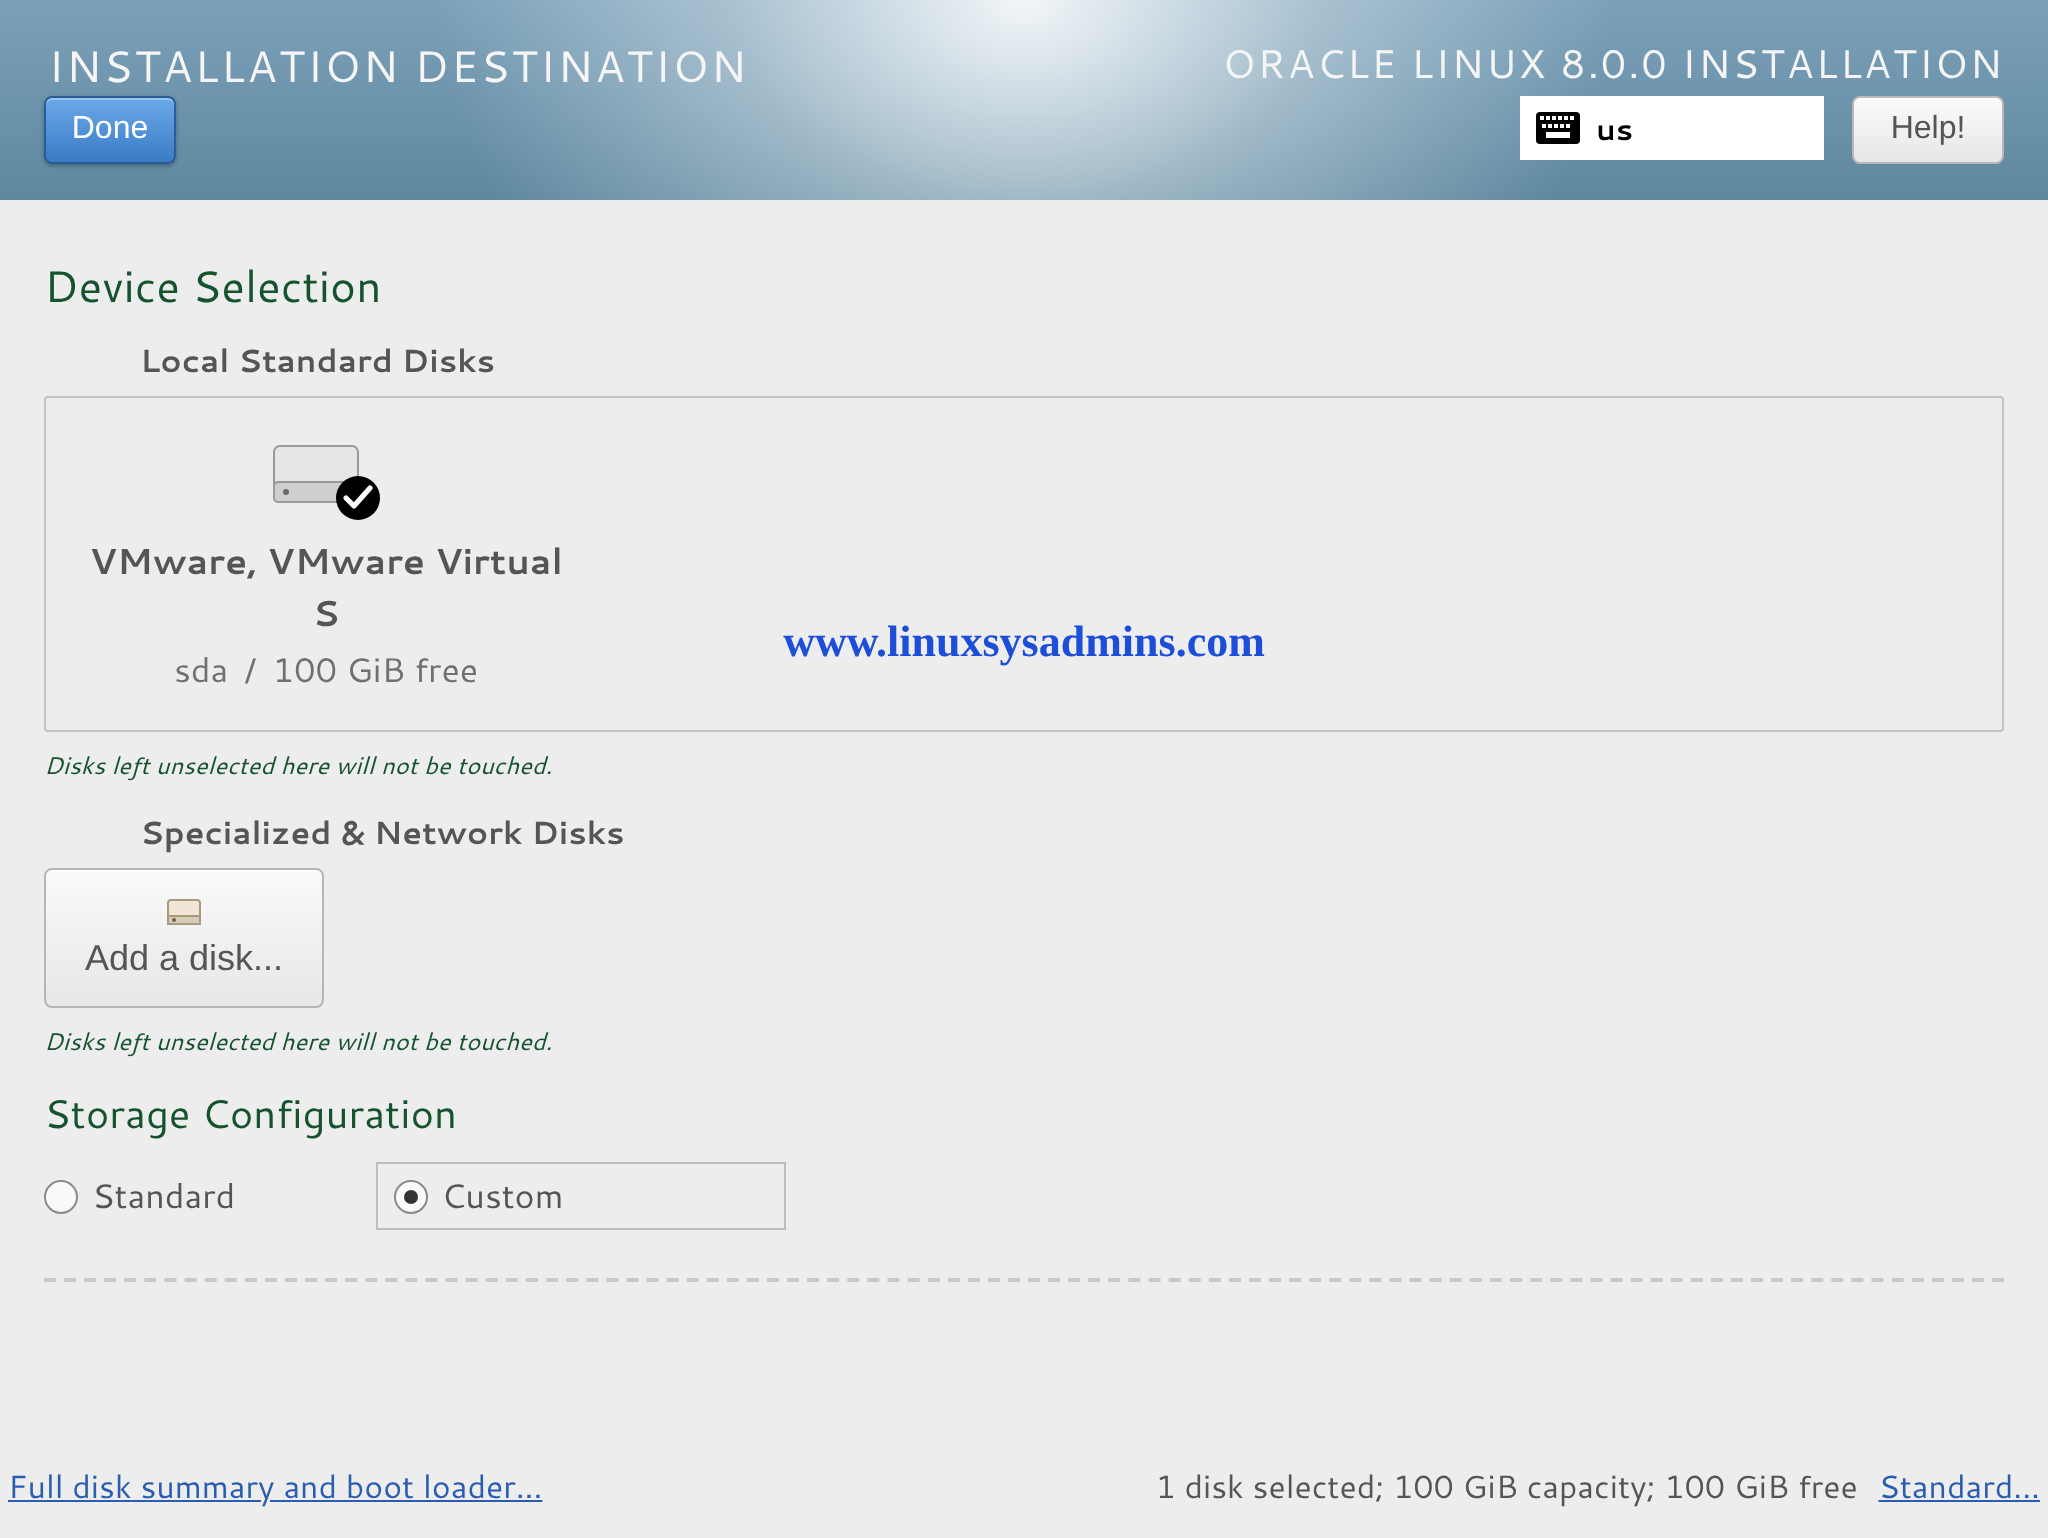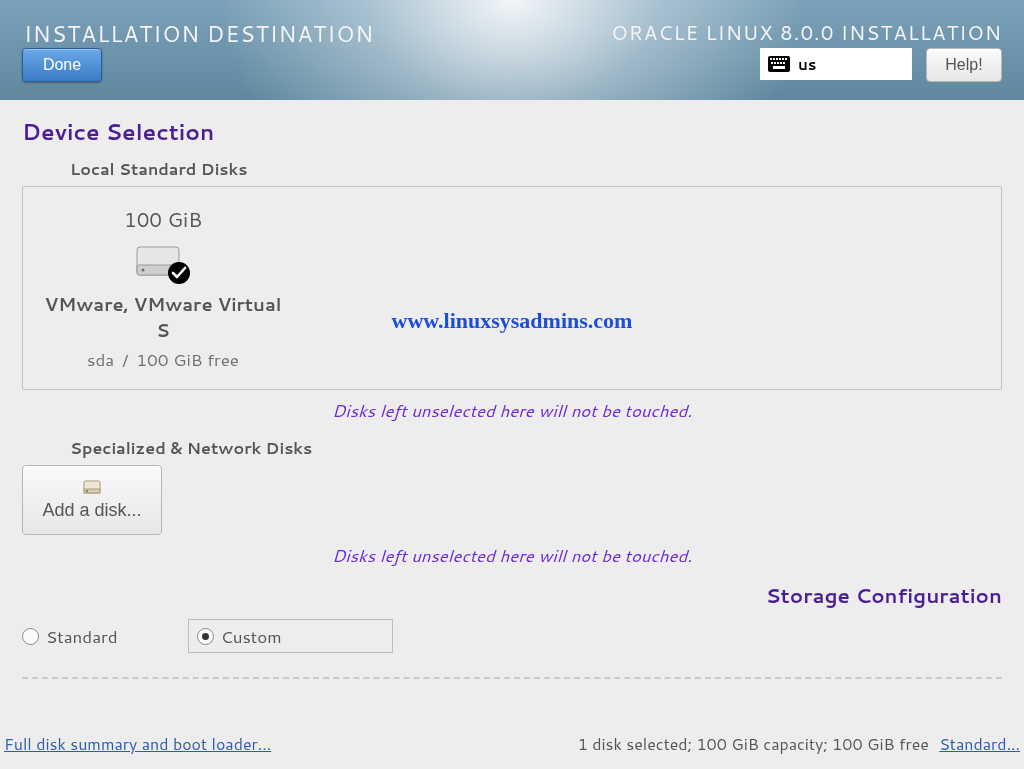--- a/index.html
+++ b/index.html
@@ -26,21 +26,21 @@
     font-size: 22px; font-weight: 400; letter-spacing: 1px;
     color: #f5f5f5;
   }
   .banner-right-title {
     position: absolute; top: 18px; right: 22px;
     font-size: 20px; font-weight: 400; letter-spacing: 1px;
     color: #f5f5f5;
   }
   .done-btn {
     position: absolute; top: 48px; left: 22px;
-    width: 80px; height: 34px;
+    width: 66px; height: 34px;
     background: linear-gradient(to bottom, #6aa9e8 0%, #3a7bc6 100%);
     border: 1px solid #2a5d97;
     border-radius: 4px;
     color: #fff; font-size: 16px;
     box-shadow: 0 1px 2px rgba(0,0,0,0.3), inset 0 1px 0 rgba(255,255,255,0.35);
     cursor: pointer;
   }
   .lang-box {
     position: absolute; top: 48px; right: 112px;
     width: 152px; height: 32px; background: #fff;
@@ -52,37 +52,37 @@
   .help-btn {
     position: absolute; top: 48px; right: 22px;
     width: 76px; height: 34px;
     background: linear-gradient(to bottom, #fbfbfb 0%, #e6e6e6 100%);
     border: 1px solid #b9b9b9; border-radius: 4px;
     font-size: 16px; color: #555; cursor:pointer;
     box-shadow: inset 0 1px 0 #fff;
   }
   
   .content { padding: 16px 22px 0 22px; position: relative; }
-  .section-title { font-size: 22px; font-weight: bold; color: #4c1d95; margin-bottom: 10px; }
+  .section-title { font-size: 22px; font-weight: normal; color: #14532d; margin-bottom: 10px; margin-top: 12px; }
   .description { font-size: 19px; color: #585858; line-height: 1.45; margin-bottom: 28px; }
   .subhead { font-size: 16px; font-weight: bold; color: #555; margin-bottom: 6px; margin-left: 48px; }
 
   .disks-box {
     border: 1px solid #c3c3c3; background:#ededed;
     border-radius: 2px; padding: 18px 20px 18px 20px;
     min-height: 160px; position: relative;
   }
   .disk-item { width: 240px; text-align: center; }
   .disk-size { font-size: 20px; color:#555; margin-bottom: 8px; }
   .disk-icon { position: relative; width: 64px; height: 44px; margin: 0 auto 6px; }
   .disk-name { font-size: 18px; font-weight: bold; color:#555; }
   .disk-sub { font-size: 17px; color:#707070; margin-top:4px;}
   .disk-sub .slash { margin: 0 8px; }
 
-  .hint-right { text-align: center; font-style: italic; color:#6d28d9; font-size: 17px; margin-top: 8px; margin-bottom: 14px;}
+  .hint-right { text-align: left; font-style: italic; color:#14532d; font-size: 12px; margin-top: 8px; margin-bottom: 14px;}
 
   .add-disk-btn {
     width: 140px; height: 70px;
     background: linear-gradient(to bottom,#fafafa 0%,#e7e7e7 100%);
     border: 1px solid #b6b6b6; border-radius: 4px;
     display:flex; flex-direction:column; align-items:center; justify-content:center;
     gap:4px; font-size:18px; color:#555; cursor:pointer;
     box-shadow: inset 0 1px 0 #fff;
     text-align: center;
   }
@@ -148,21 +148,20 @@
   </div>
   <button class="help-btn">Help!</button>
 </div>
 
 <div class="content">
   <div class="section-title">Device Selection</div>
 
   <div class="subhead">Local Standard Disks</div>
   <div class="disks-box">
     <div class="disk-item">
-      <div class="disk-size">100 GiB</div>
       <div class="disk-icon">
         <svg width="64" height="44" viewBox="0 0 64 44">
           <rect x="6" y="6" width="42" height="28" rx="3" fill="#e6e6e6" stroke="#9a9a9a"></rect>
           <rect x="6" y="24" width="42" height="10" rx="2" fill="#cfcfcf" stroke="#9a9a9a"></rect>
           <circle cx="12" cy="29" r="1.5" fill="#6a6a6a"></circle>
           <circle cx="48" cy="32" r="11" fill="#000"></circle>
           <path d="M42 32 l4 4 l8 -9" stroke="#fff" stroke-width="2.6" fill="none" stroke-linecap="round" stroke-linejoin="round"></path>
         </svg>
       </div>
       <div class="disk-name">VMware, VMware Virtual S</div>
@@ -179,21 +178,21 @@
       <svg width="18" height="16" viewBox="0 0 18 16">
         <rect x="1" y="1" width="16" height="12" rx="1.5" fill="#efe6d6" stroke="#a89a7c"></rect>
         <rect x="1" y="9" width="16" height="4" fill="#d6cbb5" stroke="#a89a7c"></rect>
         <circle cx="4" cy="11" r="1" fill="#6d6245"></circle>
       </svg>
     </span>
     <span>Add a disk...</span>
   </button>
   <div class="hint-right">Disks left unselected here will not be touched.</div>
 
-  <div class="section-title" style="font-size:20px;text-align:right;">Storage Configuration</div>
+  <div class="section-title" style="font-size:20px;">Storage Configuration</div>
   <div class="storage-row">
     <label class="radio-wrap">
       <span class="radio"></span>
       <span>Standard</span>
     </label>
     <label class="radio-wrap selected">
       <span class="radio">
           <span class="dot"></span>
         </span>
       <span>Custom</span>

